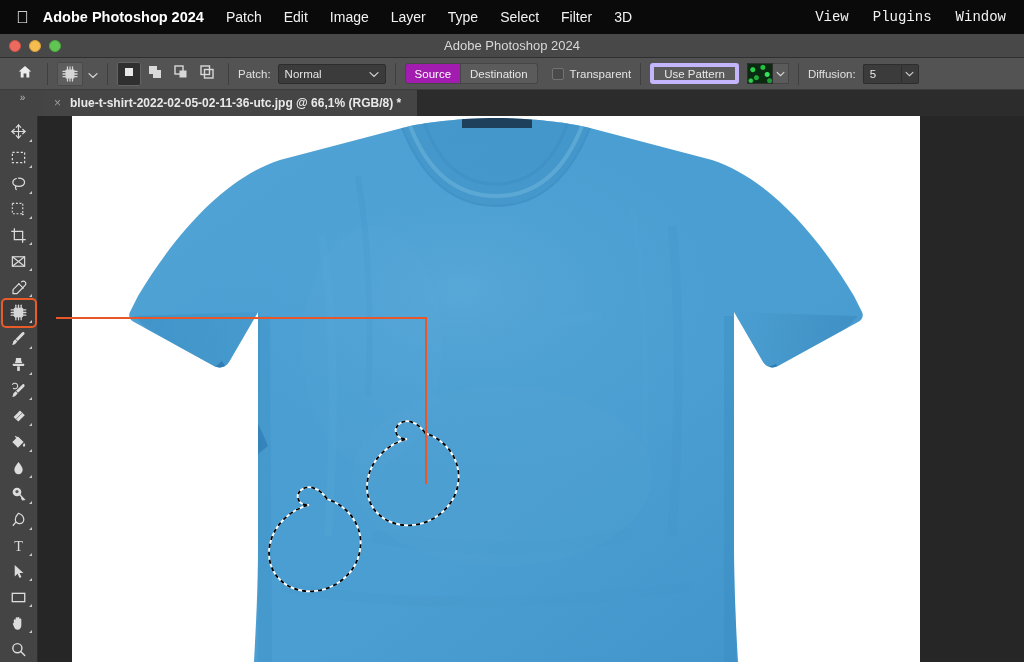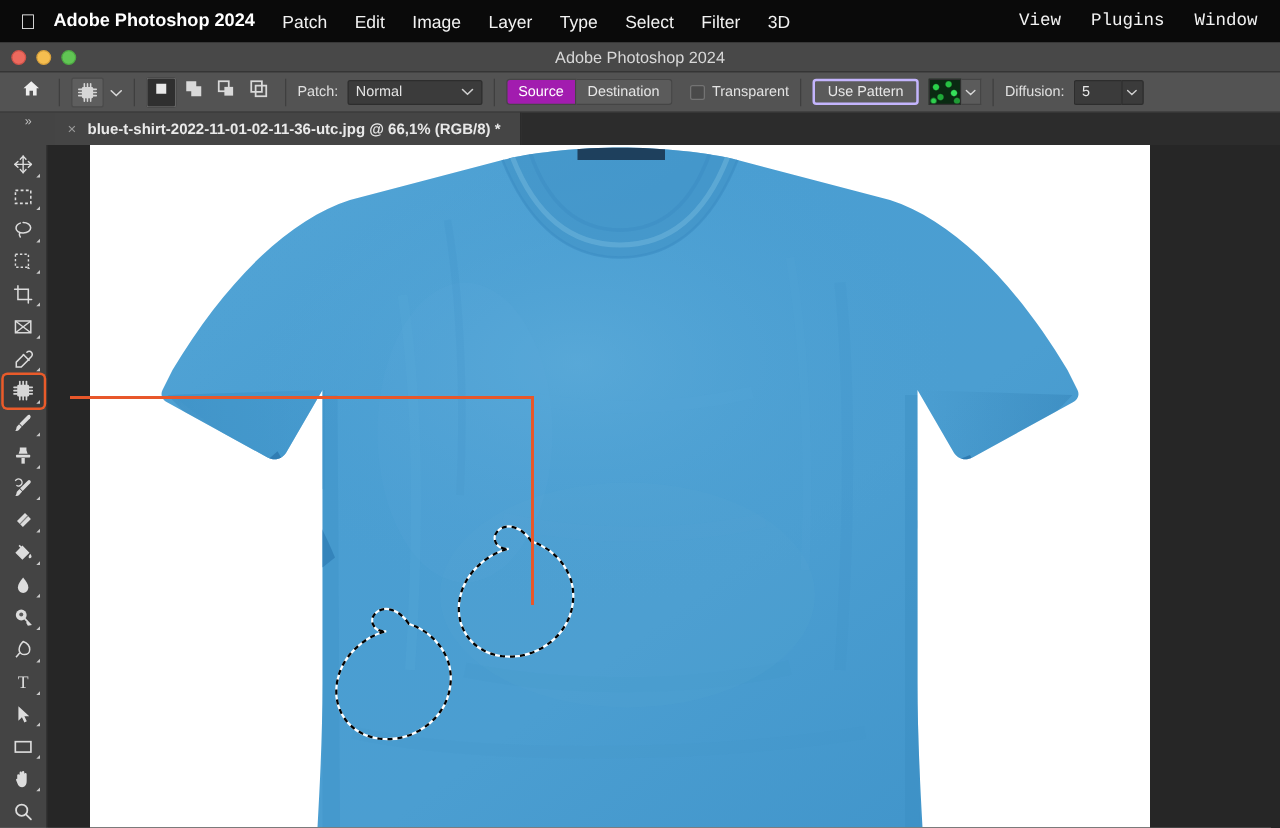--- a/index.html
+++ b/index.html
@@ -114,21 +114,21 @@
   .cbox {
     width:12px; height:12px; background:#4a4a4a;
     border:1px solid #737373; border-radius:2px;
   }
   .checkrow .ctext { font-size:11.5px; color:#e3e3e3; }
 
   .btn-usepattern {
     height:21px; padding:0 10px;
     display:flex; align-items:center;
     font-size:11.5px; color:#e8e8e8;
-    background:#5b5b5b; border:2px solid #c4b5fd; border-radius:3px;
+    background:#5b5b5b; border:4px solid #c4b5fd; border-radius:3px;
   }
 
   .patternswatch {
     display:flex; align-items:center;
   }
   .patternswatch .sw {
     width:26px; height:21px;
     border:1px solid #2e2e2e;
     background:
       radial-gradient(circle at 20% 30%, #2ad24a 0 2px, transparent 3px),
@@ -395,21 +395,21 @@
             <path d="M1 1.6 L5 5.4 L9 1.6" stroke="#cfcfcf" stroke-width="1.3" fill="none" stroke-linecap="round"></path>
           </svg>
       </span>
     </div>
   </div>
 
   <div id="tabbar">
     <div id="panelToggle">»</div>
     <div id="doctab">
       <span class="closex">×</span>
-      <span>blue-t-shirt-2022-11-01-02-11-36-utc.jpg @ 66,1% (RGB/8) *</span>
+      <span>blue-t-shirt-2022-02-05-02-11-36-utc.jpg @ 66,1% (RGB/8) *</span>
     </div>
   </div>
 
   <div id="psbody">
 
     <div id="toolbar">
 
       <div class="tool">
         <span>
           <svg width="17" height="17" viewBox="0 0 18 18">

